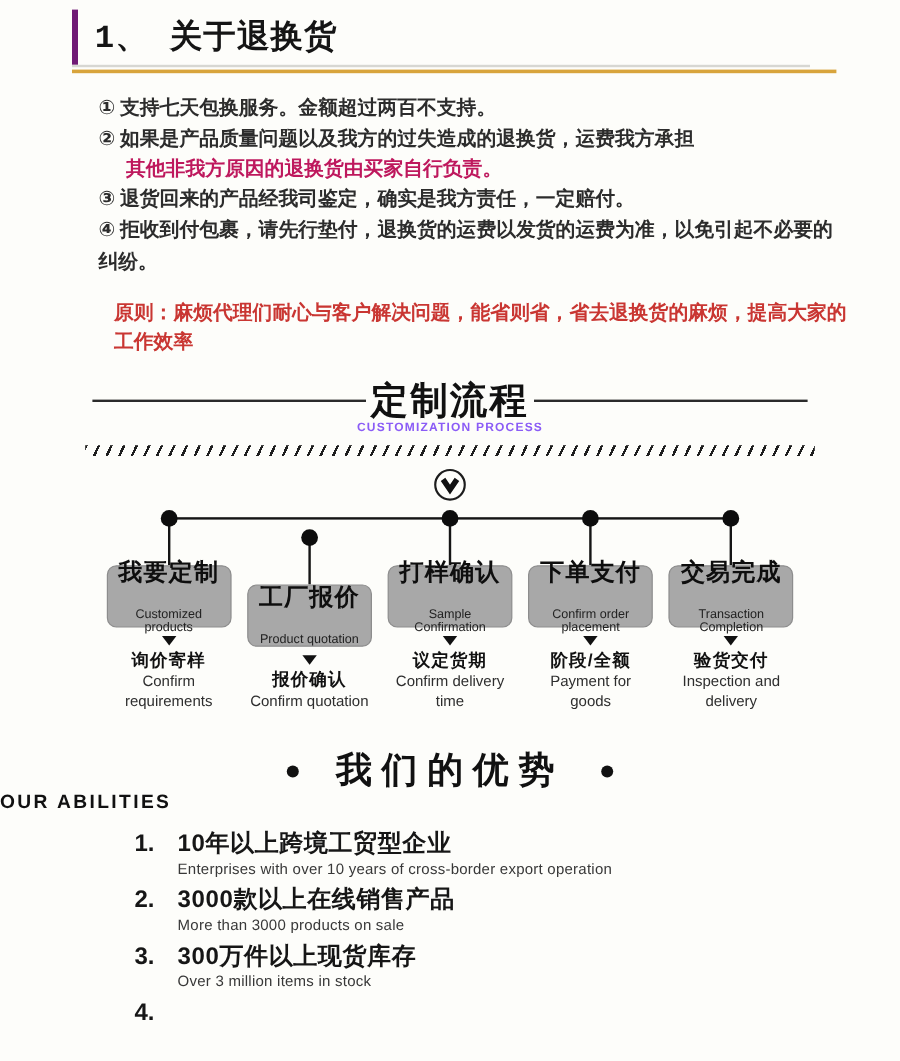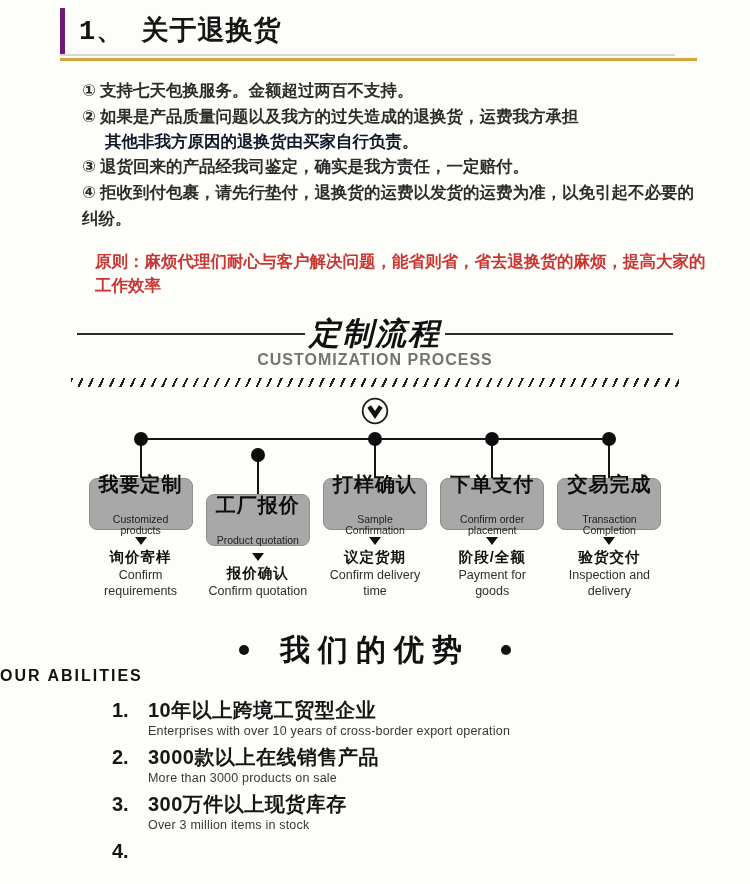--- a/index.html
+++ b/index.html
@@ -12,28 +12,28 @@
   
   .title-outer{margin:8px 0 0 60px;width:637px;}
   .title-inner{border-left:5px solid #701a75;padding:4px 0 6px 14px;font-family:Liberation Mono, monospace;}
   .page-title{margin:0;font-size:27px;font-weight:700;color:#151515;letter-spacing:1px;}
   .gray-line{height:2px;width:615px;background:#d7d7d2;}
   .gold-line{height:3px;width:637px;background:#d8a43c;margin-top:2px;}
   
   .policy{margin:16px 40px 0 82px;font-size:16.5px;font-weight:600;color:#2c2c2c;}
   .p-line{line-height:26px;}
   .p-marker{margin-right:4px;}
-  .p-sub{line-height:24px;margin-left:23px;color:#0f172a;}
+  .p-sub{line-height:24px;margin-left:23px;color:#be185d;}
   .principle{margin-top:18px;margin-left:13px;color:#c93632;font-weight:700;line-height:24px;}
   
   .ph{margin-top:20px;}
-  .ph-row{display:flex;align-items:center;justify-content:center;font-style:italic;}
+  .ph-row{display:flex;align-items:center;justify-content:center;}
   .h-line{height:2px;background:#2b2b2b;width:228px;}
   .ph-title{font-size:31px;font-weight:700;color:#111;letter-spacing:2px;line-height:1.1;margin:0 4px;}
-  .ph-sub{text-align:center;font-weight:700;font-size:16px;letter-spacing:1px;color:#737373;margin-top:0;}
+  .ph-sub{text-align:center;font-weight:700;font-size:10px;letter-spacing:1px;color:#8b5cf6;margin-top:0;}
   .hatch{width:608px;height:9px;margin:9px auto 0;
     background:repeating-linear-gradient(115deg,#1e1e1e 0 2px,transparent 2px 9.5px);}
   .arrow-wrap{text-align:center;margin-top:9px;height:32px;}
   
   .flow{width:586px;margin:4px auto 0;position:relative;}
   .flow-line{position:absolute;top:6px;left:58px;right:58px;height:2px;background:#151515;}
   .flow-cols{display:flex;position:relative;align-items:flex-end;}
   .col{flex:1;display:flex;flex-direction:column;align-items:center;}
   .dot{width:14px;height:14px;border-radius:50%;background:#0d0d0d;position:relative;z-index:1;}
   .vline{width:2px;height:34px;background:#151515;margin-top:-2px;}

